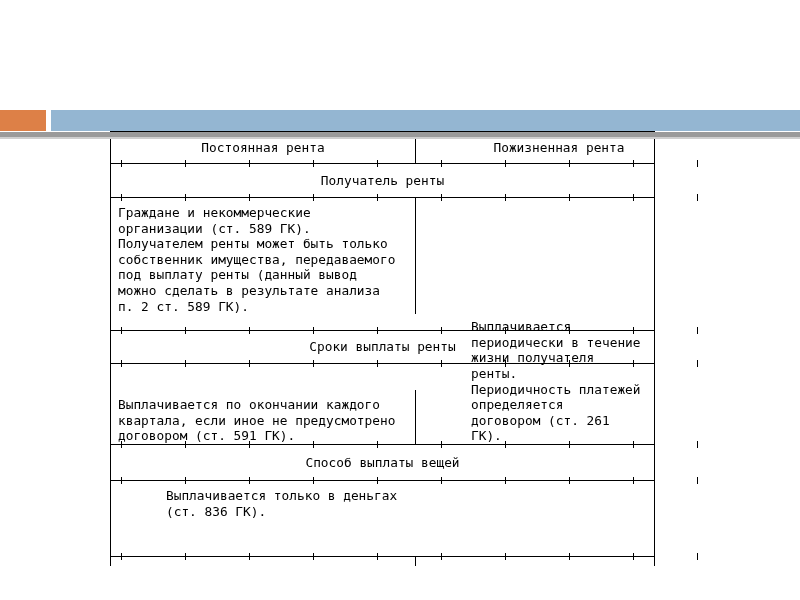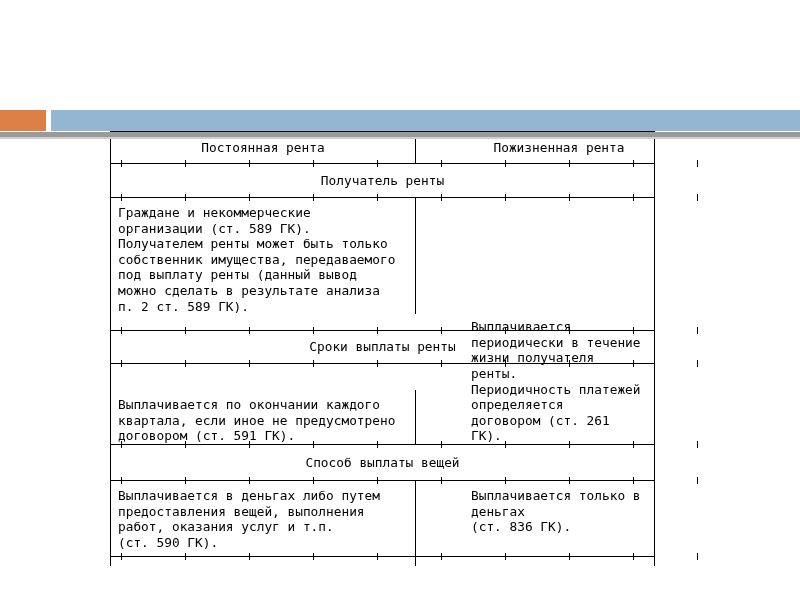--- a/index.html
+++ b/index.html
@@ -140,24 +140,20 @@
       <div class="cell right body">Выплачивается периодически в течение
 жизни получателя ренты.
 Периодичность платежей определяется
 договором (ст. 261 ГК).</div>
     </div>
 
     <div class="row section h-sec3">
       <span>Способ выплаты вещей</span>
     </div>
     <div class="row h-body3">
-      <div class="cell left body">Выплачивается в деньгах либо путем
-предоставления вещей, выполнения
-работ, оказания услуг и т.п.
-(ст. 590 ГК).</div>
       <div class="cell right body">Выплачивается только в деньгах
 (ст. 836 ГК).</div>
     </div>
 
     <div class="row last">
       <div class="cell left"></div>
       <div class="cell right"></div>
     </div>
 
   </div>

